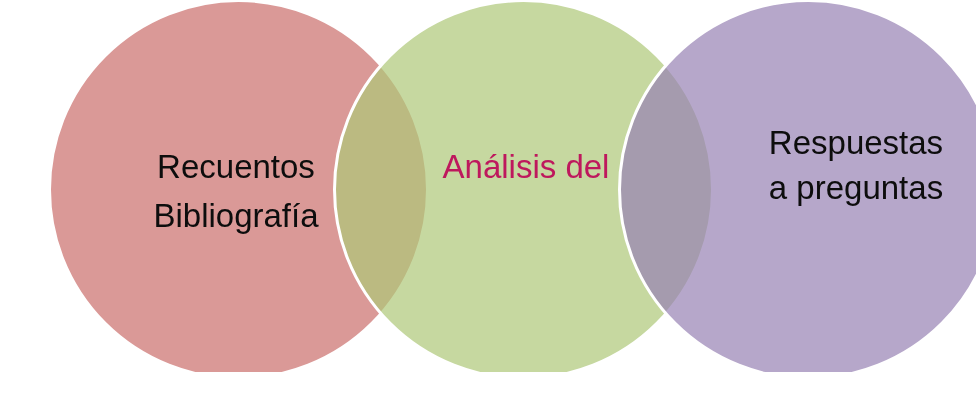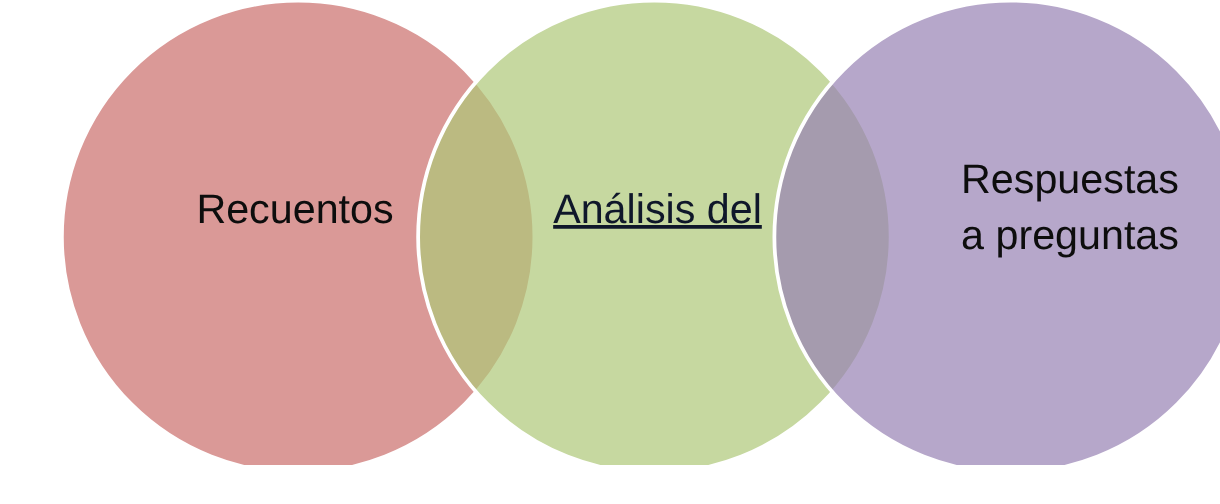--- a/index.html
+++ b/index.html
@@ -49,23 +49,24 @@
 <div class="canvas">
 
   <div class="venn-circle c0" style="background: rgba(203, 110, 107, 0.7);"></div>
 
   <div class="venn-circle c1" style="background: rgba(174, 200, 120, 0.7);"></div>
 
   <div class="venn-circle c2" style="background: rgba(151, 129, 179, 0.7);"></div>
 
   <div class="venn-label l0" style="color: rgb(13, 13, 13);">
     <div>Recuentos</div>
+    <div>Bibliografía</div>
   </div>
 
-  <div class="venn-label l1" style="color: #0f172a; text-decoration: underline;">
+  <div class="venn-label l1" style="color: #be185d;">
     <div>Análisis del</div>
   </div>
 
   <div class="venn-label l2" style="color: rgb(13, 13, 13);">
     <div>Respuestas</div>
     <div>a preguntas</div>
   </div>
 
 </div>
 

